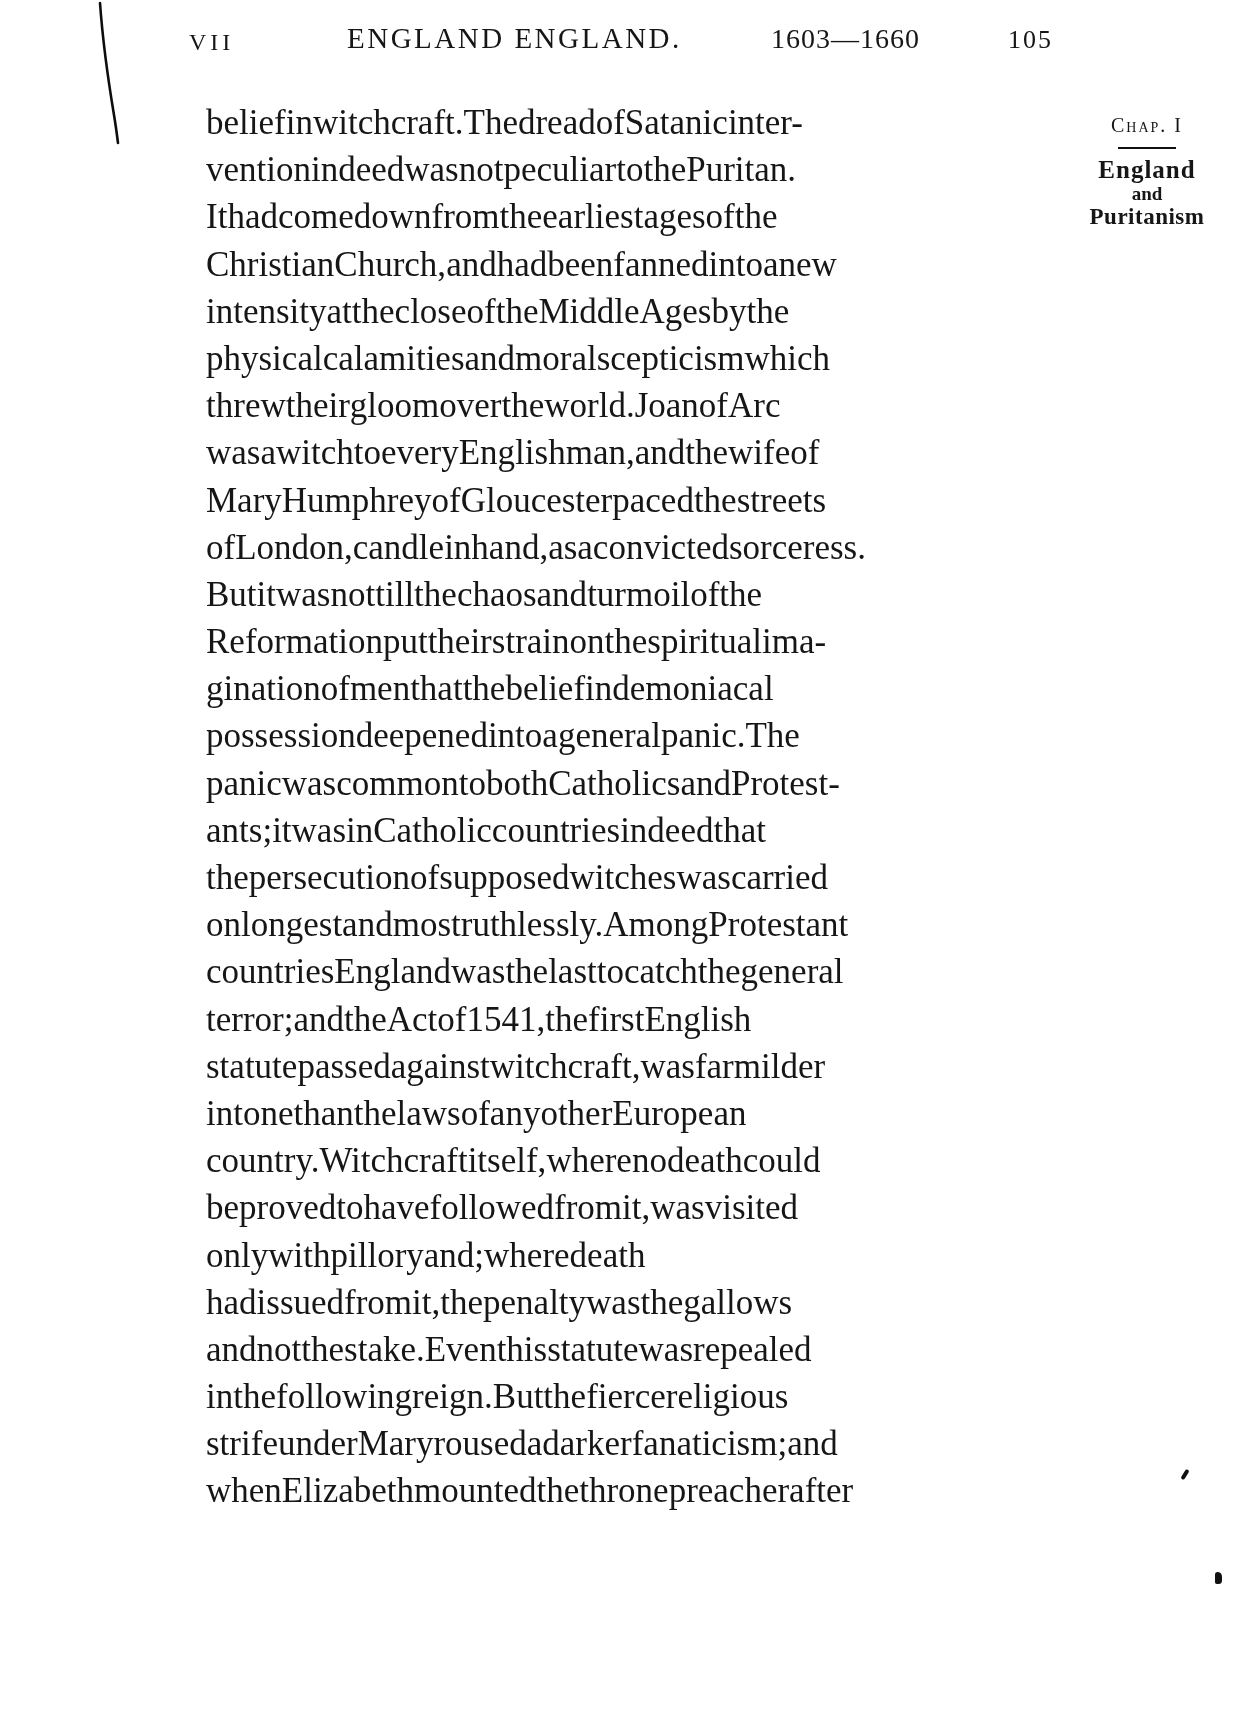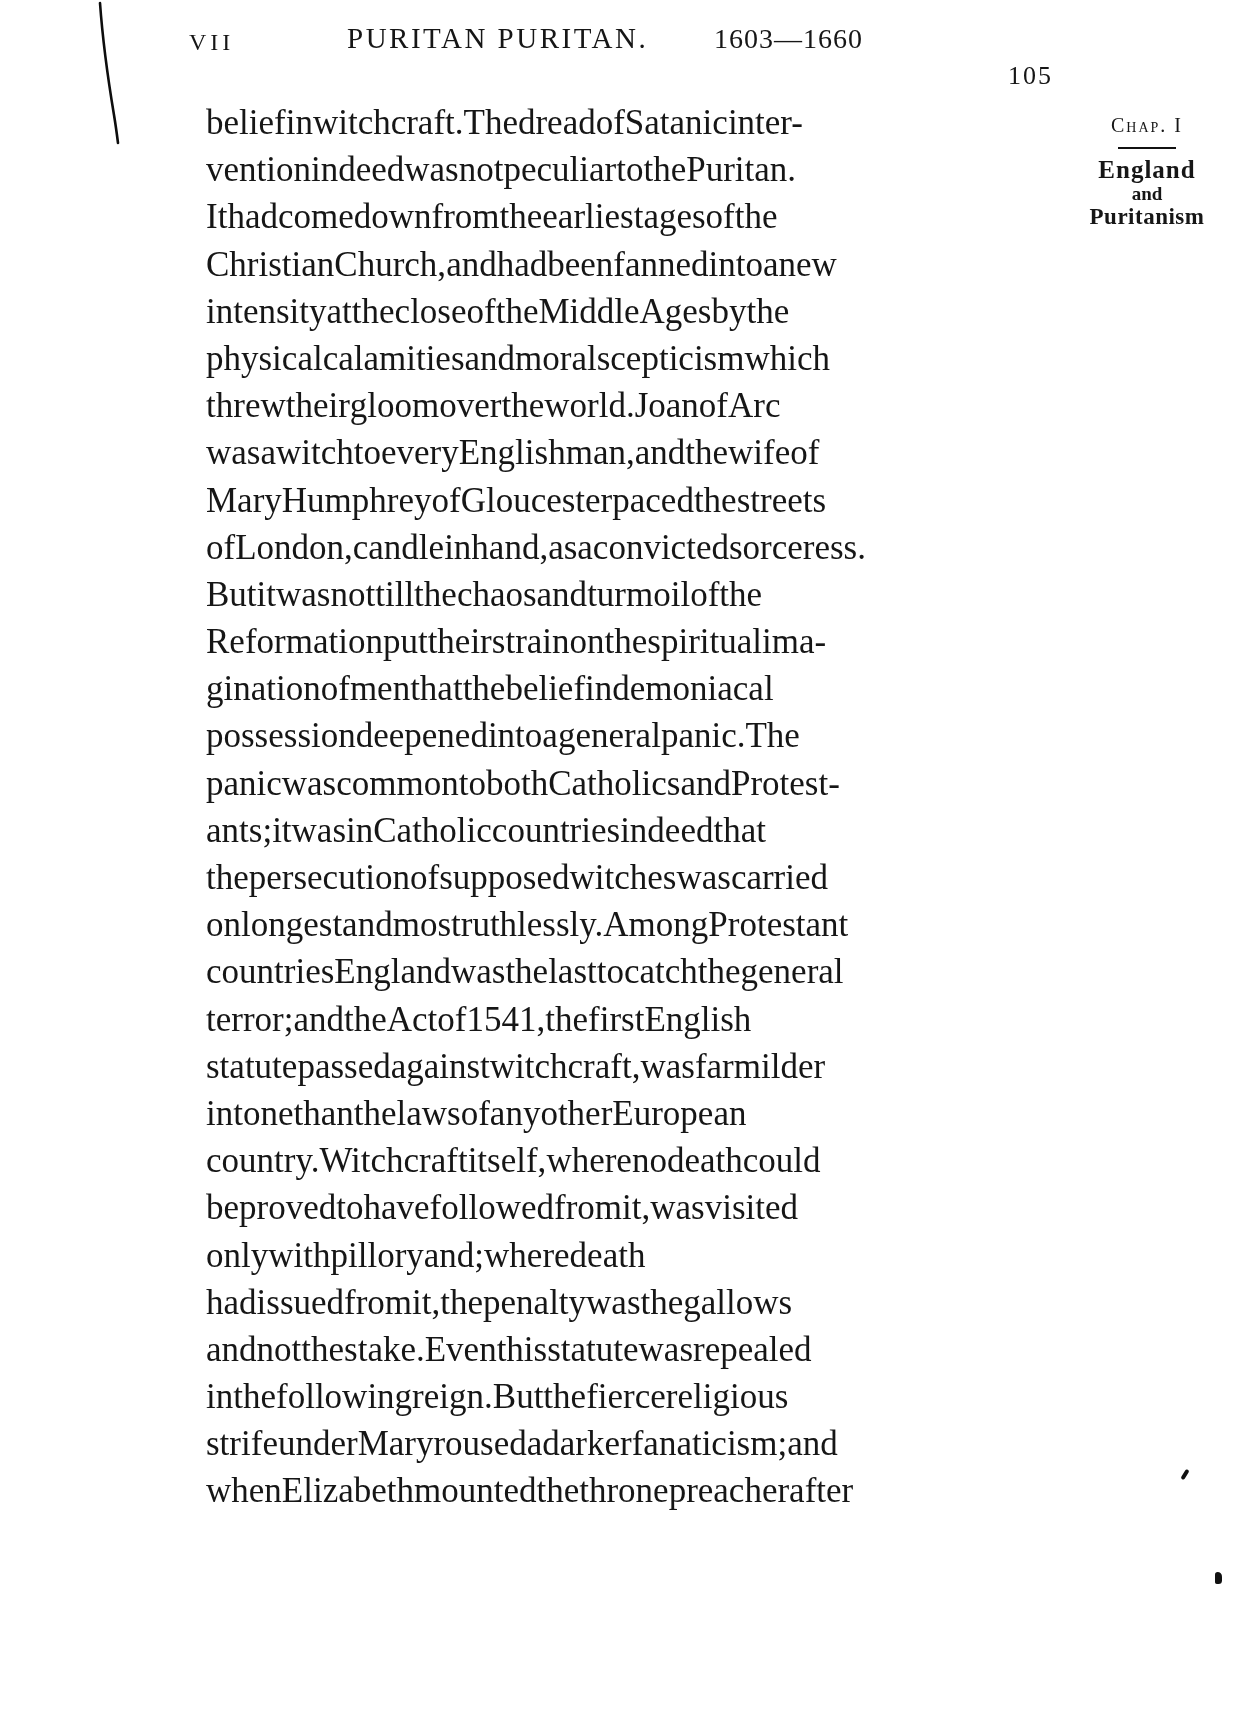--- a/index.html
+++ b/index.html
@@ -46,26 +46,26 @@
   .header { position: absolute; left: 0; top: 0; width: 1257px; height: 70px; }
   .chapter-numeral {
     position: absolute; left: 189px; top: 29px;
     font-size: 24px; font-variant: small-caps; letter-spacing: 4px;
   }
   .running-title {
     position: absolute; left: 347px; top: 22px;
     font-size: 29px; letter-spacing: 2.5px;
   }
   .date-range {
-    position: absolute; left: 714px; top: 23px;
+    position: absolute; left: 771px; top: 23px;
     font-size: 28px; letter-spacing: 1px;
   }
   .page-number {
     position: absolute; left: 1008px; top: 25px;
-    font-size: 26px; letter-spacing: 2px; margin-top: 36px;
+    font-size: 26px; letter-spacing: 2px;
   }
 
   
   .body-text {
     position: absolute;
     left: 206px;
     top: 99px;
     width: 846px;
   }
   .body-line {
@@ -122,21 +122,21 @@
 <body style="background: rgb(255, 255, 255); color: rgb(22, 22, 22);">
 
 <div class="page">
 
   <svg class="curve-mark" width="140" height="160" viewBox="0 0 140 160">
     <path d="M100,3 C103,45 109,85 114,115 C116,127 117,135 118,143" stroke="#0d0d0d" stroke-width="2.6" fill="none" stroke-linecap="round"></path>
   </svg>
 
   <div class="header">
     <span class="chapter-numeral">VII</span>
-    <span class="running-title">PURITAN PURITAN.</span>
+    <span class="running-title">ENGLAND ENGLAND.</span>
     <span class="date-range">1603—1660</span>
     <span class="page-number">105</span>
   </div>
 
   <div class="body-text">
       <div class="body-line">
         <span>belief</span>
         <span>in</span>
         <span>witchcraft.</span>
         <span>The</span>

